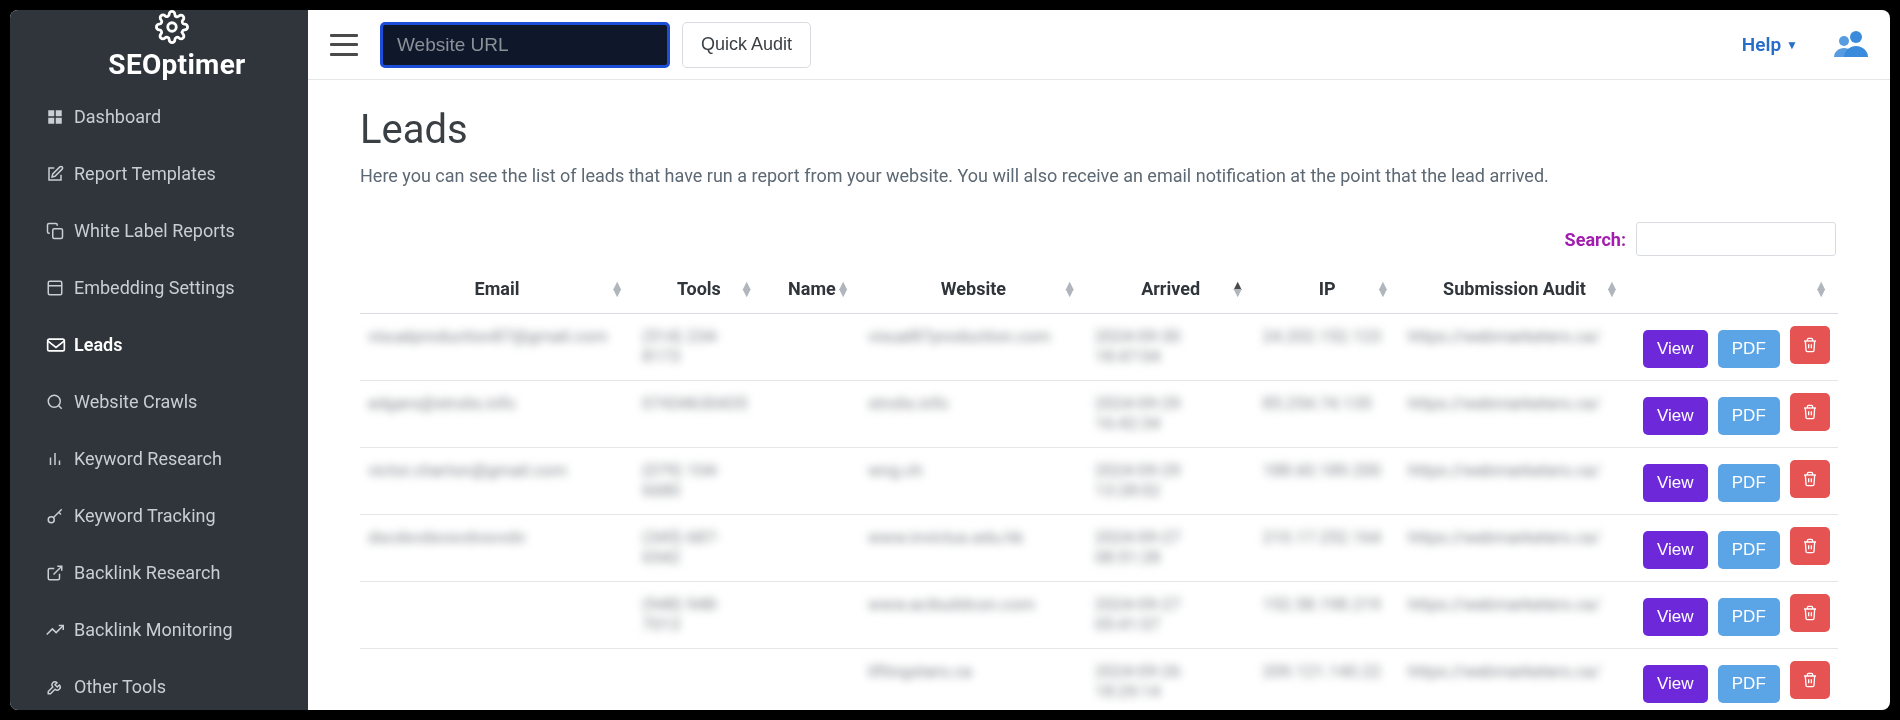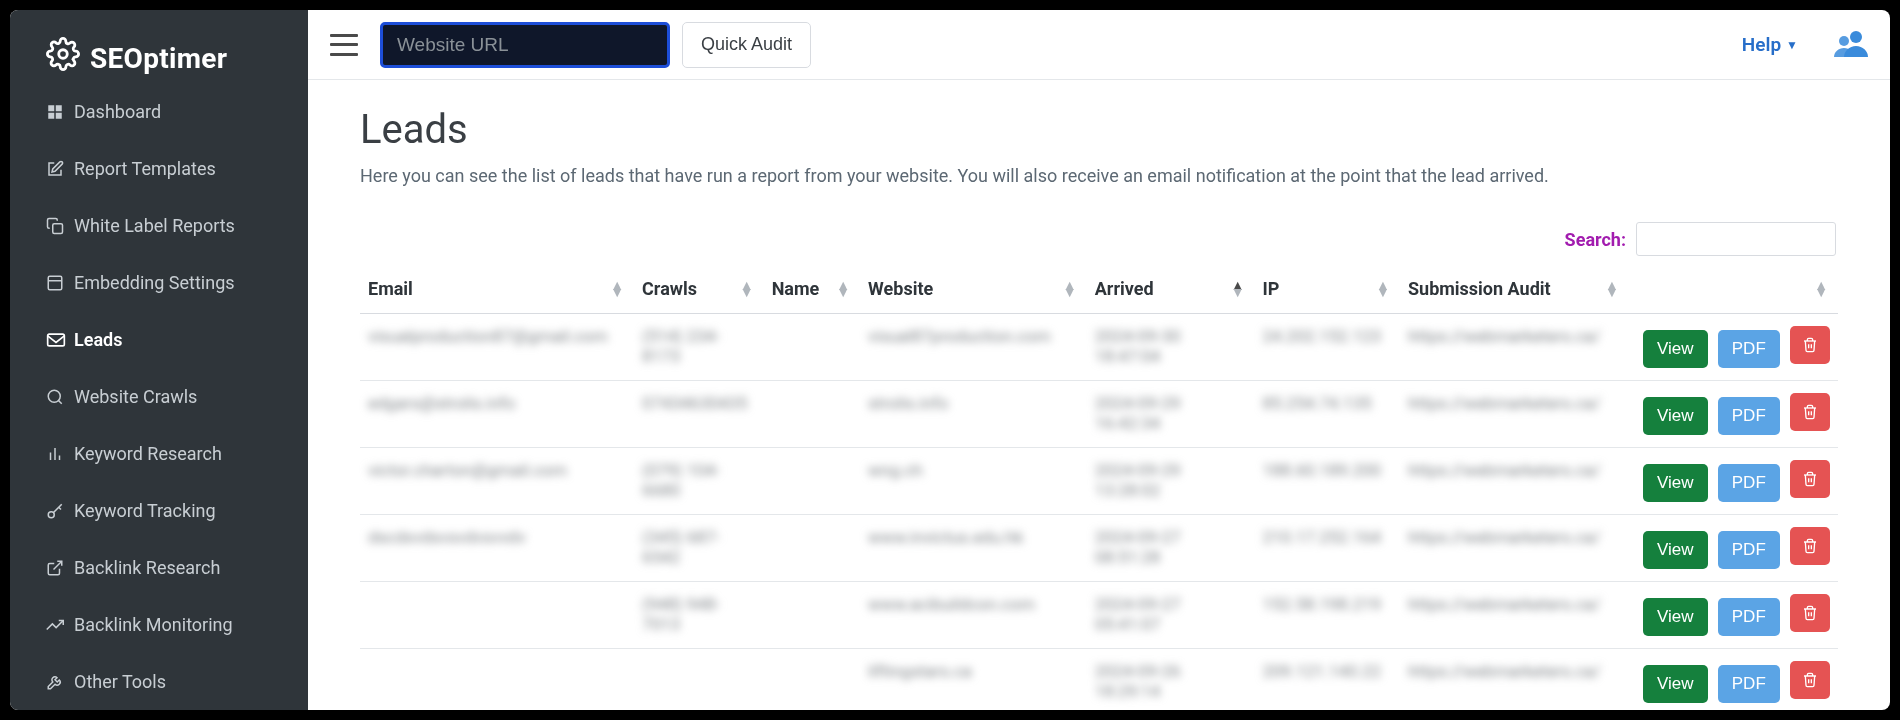--- a/index.html
+++ b/index.html
@@ -21,22 +21,23 @@
 }
 .sidebar {
   width: 298px;
   background: #2f353a;
   display: flex;
   flex-direction: column;
 }
 .logo-wrap {
   height: 70px;
   display: flex;
-  align-items: flex-end;
+  align-items: center;
   padding-left: 36px;
+  flex-direction: column;
 }
 .logo-gear { color: #fff; margin-right: 10px; }
 .logo-text { color: #fff; font-size: 28px; font-weight: 700; letter-spacing: 0.3px; }
 .nav { padding-top: 8px; }
 .nav-item {
   height: 57px;
   display: flex;
   align-items: center;
   padding-left: 36px;
   color: #c8ced3;
@@ -93,21 +94,21 @@
 .search-label { font-size: 18px; color: #a21caf; margin-right: 10px; font-weight: bold; }
 .search-input {
   width: 200px; height: 34px;
   border: 1px solid #d8dbe0;
   border-radius: 3px;
   padding: 0 8px;
   font-size: 16px;
 }
 table { width: 100%; border-collapse: collapse; }
 thead th {
-  text-align: left;
+  text-align: center;
   font-size: 18px;
   font-weight: 700;
   color: #2f353a;
   padding: 14px 8px;
   border-bottom: 1px solid #d8dbe0;
   position: relative;
 }
 .sort-icon {
   position: absolute;
   right: 10px;
@@ -136,21 +137,21 @@
   height: 38px;
   border-radius: 5px;
   color: #fff;
   font-size: 17px;
   font-weight: 500;
   border: none;
   cursor: pointer;
   padding: 0 14px;
   margin-left: 6px;
 }
-.btn-view { background: #15803d; }
+.btn-view { background: #6d28d9; }
 .btn-pdf { background: #5ba4e5; }
 .btn-del { background: #e55353; width: 40px; padding: 0; }
 .col-email { width: 275px; }
 .col-phone { width: 130px; }
 .col-name { width: 98px; }
 .col-website { width: 228px; }
 .col-arrived { width: 172px; }
 .col-ip { width: 146px; }
 .col-submission { width: 230px; }
 .col-actions { width: 200px; }
@@ -310,21 +311,21 @@
         <input class="search-input" style="">
       </div>
 
       <table>
         <thead>
           <tr>
             <th class="col-email"><span>Email</span><span class="sort-icon">
                   <span class="up">▲</span>
                   <span>▼</span>
                 </span></th>
-            <th class="col-phone"><span>Crawls</span><span class="sort-icon">
+            <th class="col-phone"><span>Tools</span><span class="sort-icon">
                   <span class="up">▲</span>
                   <span>▼</span>
                 </span></th>
             <th class="col-name"><span>Name</span><span class="sort-icon">
                   <span class="up">▲</span>
                   <span>▼</span>
                 </span></th>
             <th class="col-website"><span>Website</span><span class="sort-icon">
                   <span class="up">▲</span>
                   <span>▼</span>

